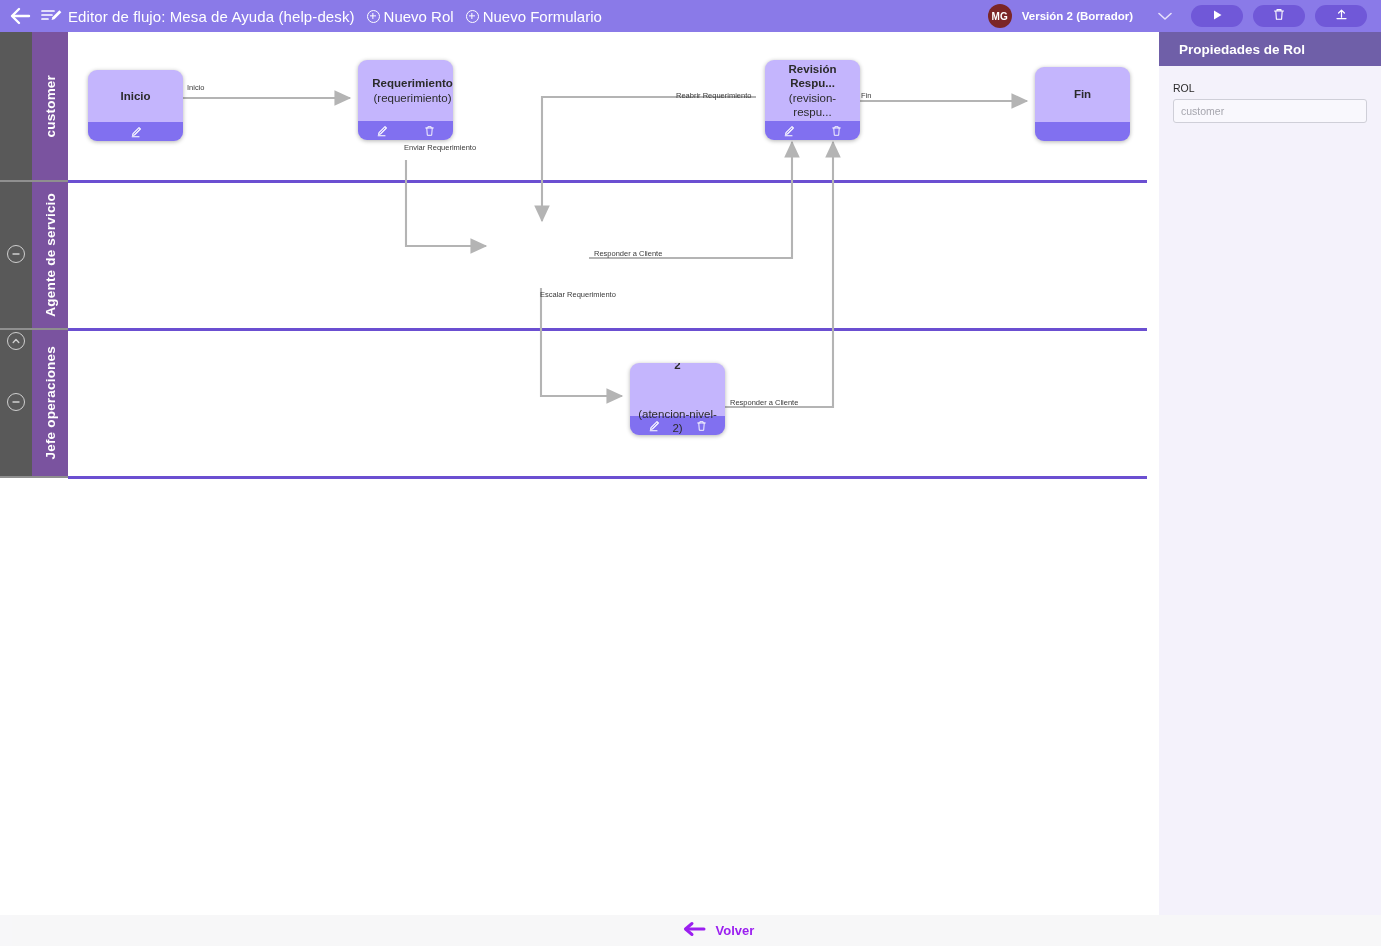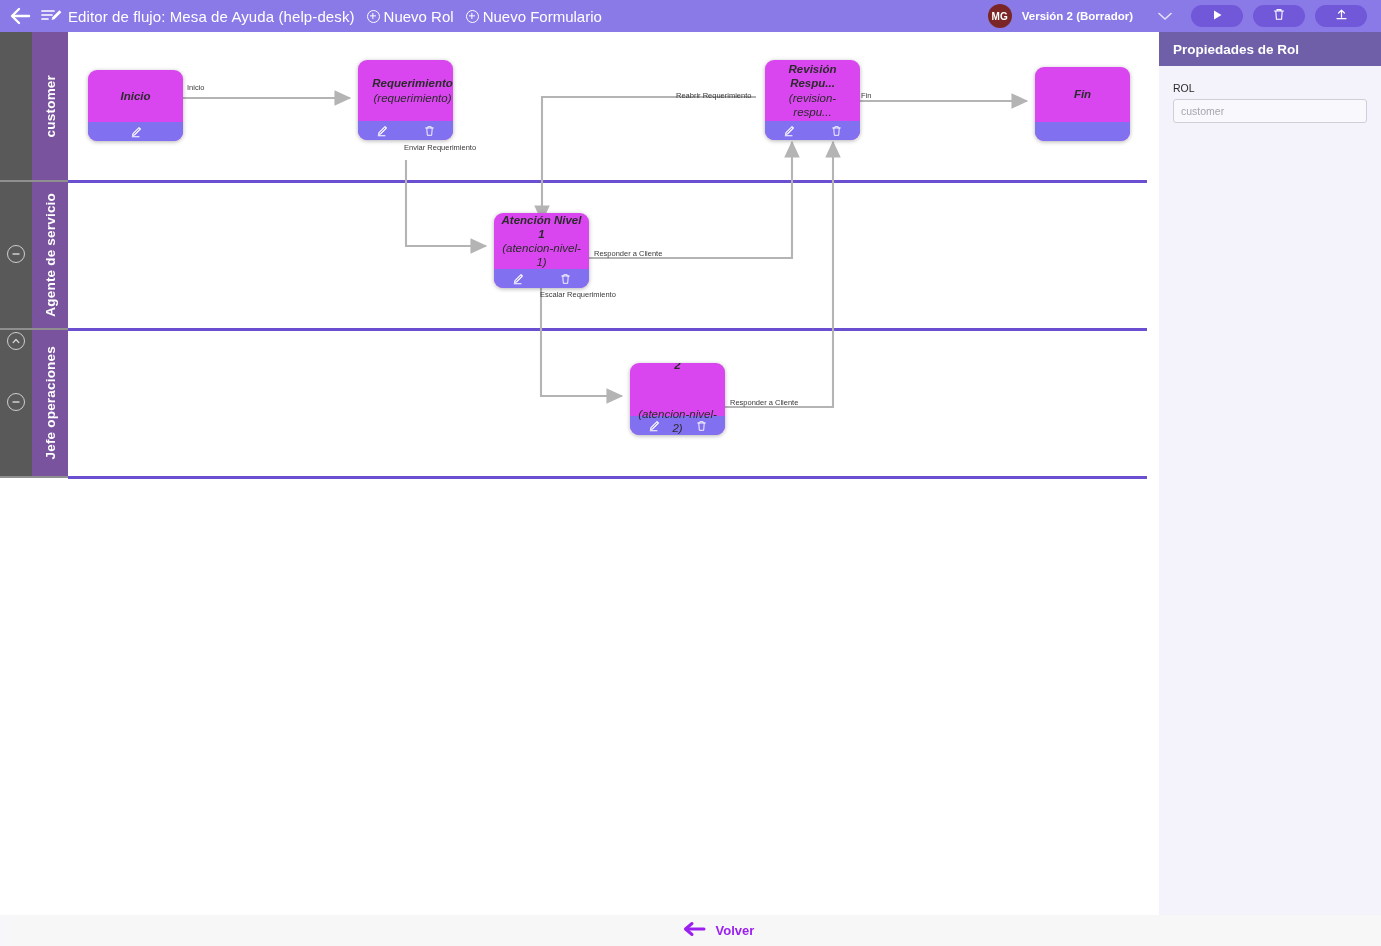--- a/index.html
+++ b/index.html
@@ -106,27 +106,26 @@
   .lane-divider {
     position: absolute; left: 68px; height: 2.5px; background: #6b4fd1;
   }
   .lane-divider-gray {
     position: absolute; left: 0; width: 68px; height: 1.5px; background: #8f8f8f;
   }
 
   
   .node {
     position: absolute;
-    background: #d946ef;
+    background: #c4b5fd;
     border-radius: 9px;
     box-shadow: 0 1px 4px rgba(0,0,0,.30);
     overflow: hidden;
     z-index: 10;
     cursor: pointer;
-    font-style: italic;
   }
   .node-body {
     display: flex; align-items: center; justify-content: center;
     text-align: center;
     padding: 0 6px;
     color: #2b2b2b; font-size: 11.5px; font-weight: bold; line-height: 1.22;
   }
   .node-foot {
     height: 19px; background: #8170f0;
     display: flex; align-items: center;
@@ -149,21 +148,21 @@
   }
 
   
   .rpanel {
     position: absolute; left: 1159px; top: 32px; width: 222px; height: 883px;
     background: #f4f2fb;
   }
   .rpanel-head {
     height: 34px; background: #6f5fa8;
     display: flex; align-items: center;
-    padding-left: 14px;
+    padding-left: 20px;
     color: #ffffff; font-size: 13.5px; font-weight: bold;
   }
   .rpanel-body { padding: 16px 14px 0 14px; }
   .field-label { font-size: 10.5px; color: #2b2b2b; margin-bottom: 5px; }
   .field-input {
     width: 100%; height: 24px;
     border: 1px solid #cfcfd8; border-radius: 3px;
     background: #f9f8fd;
     font-size: 10.5px; color: #333;
     padding: 0 7px;
@@ -397,41 +396,20 @@
 
       <div class="node" style="left:1035px;top:35px;width:95px;height:74px;">
         <div class="node-body" style="height:55px;">
           <div>
             <div>Fin</div>
           </div>
         </div>
         <div class="node-foot none"></div>
       </div>
 
-      <div class="node" style="left:494px;top:181px;width:95px;height:75px;">
-        <div class="node-body" style="height:56px;">
-          <div>
-            <div>Atención Nivel 1</div>
-            <div style="font-weight:normal;">(atencion-nivel-1)</div>
-          </div>
-        </div>
-        <div class="node-foot two">
-          <div class="foot-btn">
-            <svg width="12" height="12" viewBox="0 0 12 12">
-              <path d="M9 1.6 L10.4 3 L4.4 9 L2.6 9.4 L3 7.6 Z" fill="none" stroke="#ffffff" stroke-width="1.1" stroke-linejoin="round"></path>
-              <path d="M2.2 10.7 H9" stroke="#ffffff" stroke-width="1.1" stroke-linecap="round"></path>
-            </svg>
-          </div>
-          <div class="foot-btn">
-            <svg width="11" height="12" viewBox="0 0 12 13">
-              <path d="M1.8 3.2 H10.2 M4.2 3.2 V1.8 H7.8 V3.2 M3 3.2 L3.6 11.2 H8.4 L9 3.2" stroke="#ffffff" stroke-width="1" fill="none" stroke-linejoin="round" stroke-linecap="round"></path>
-            </svg>
-          </div>
-        </div>
-      </div>
 
       <div class="node" style="left:630px;top:331px;width:95px;height:72px;">
         <div class="node-body" style="height:53px;">
           <div>
             <div>Atención Nivel 2</div>
             <div style="font-weight:normal;margin-top:34px;">(atencion-nivel-2)</div>
           </div>
         </div>
         <div class="node-foot two">
           <div class="foot-btn">

